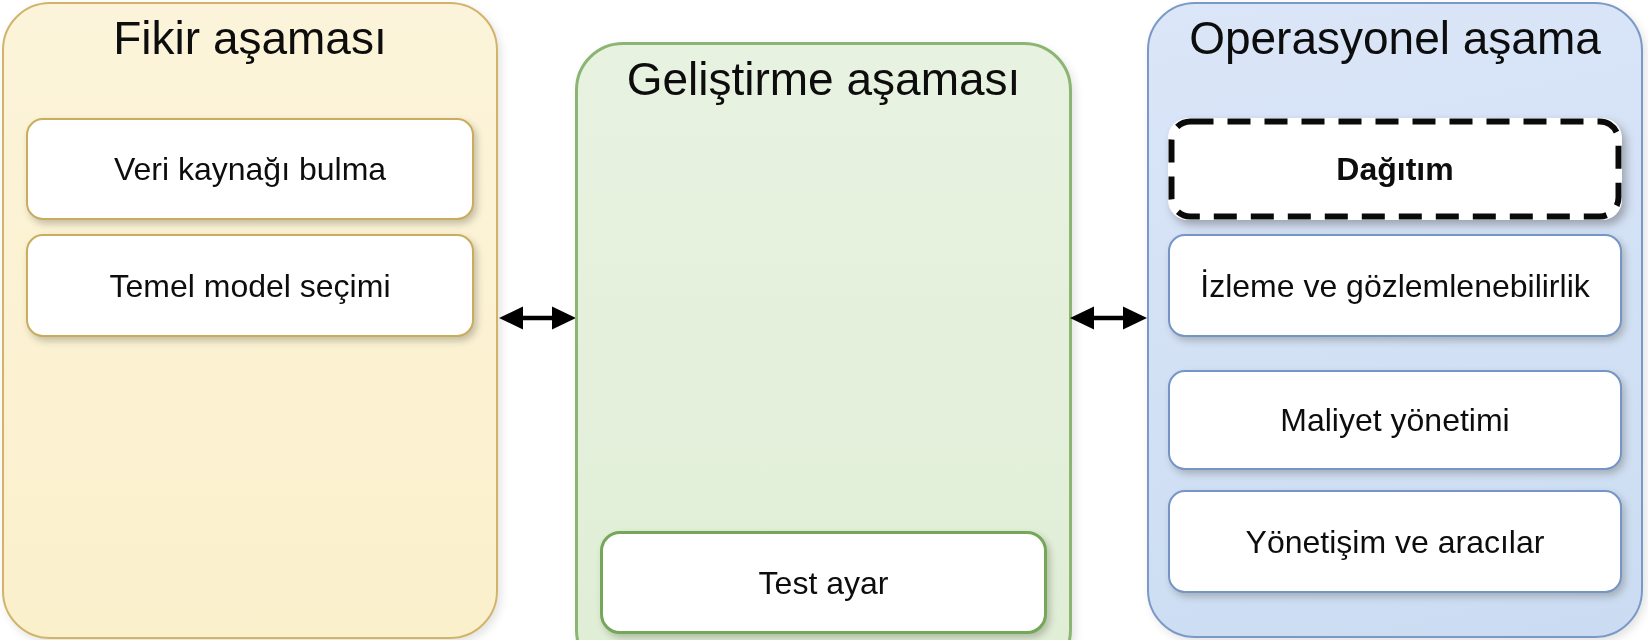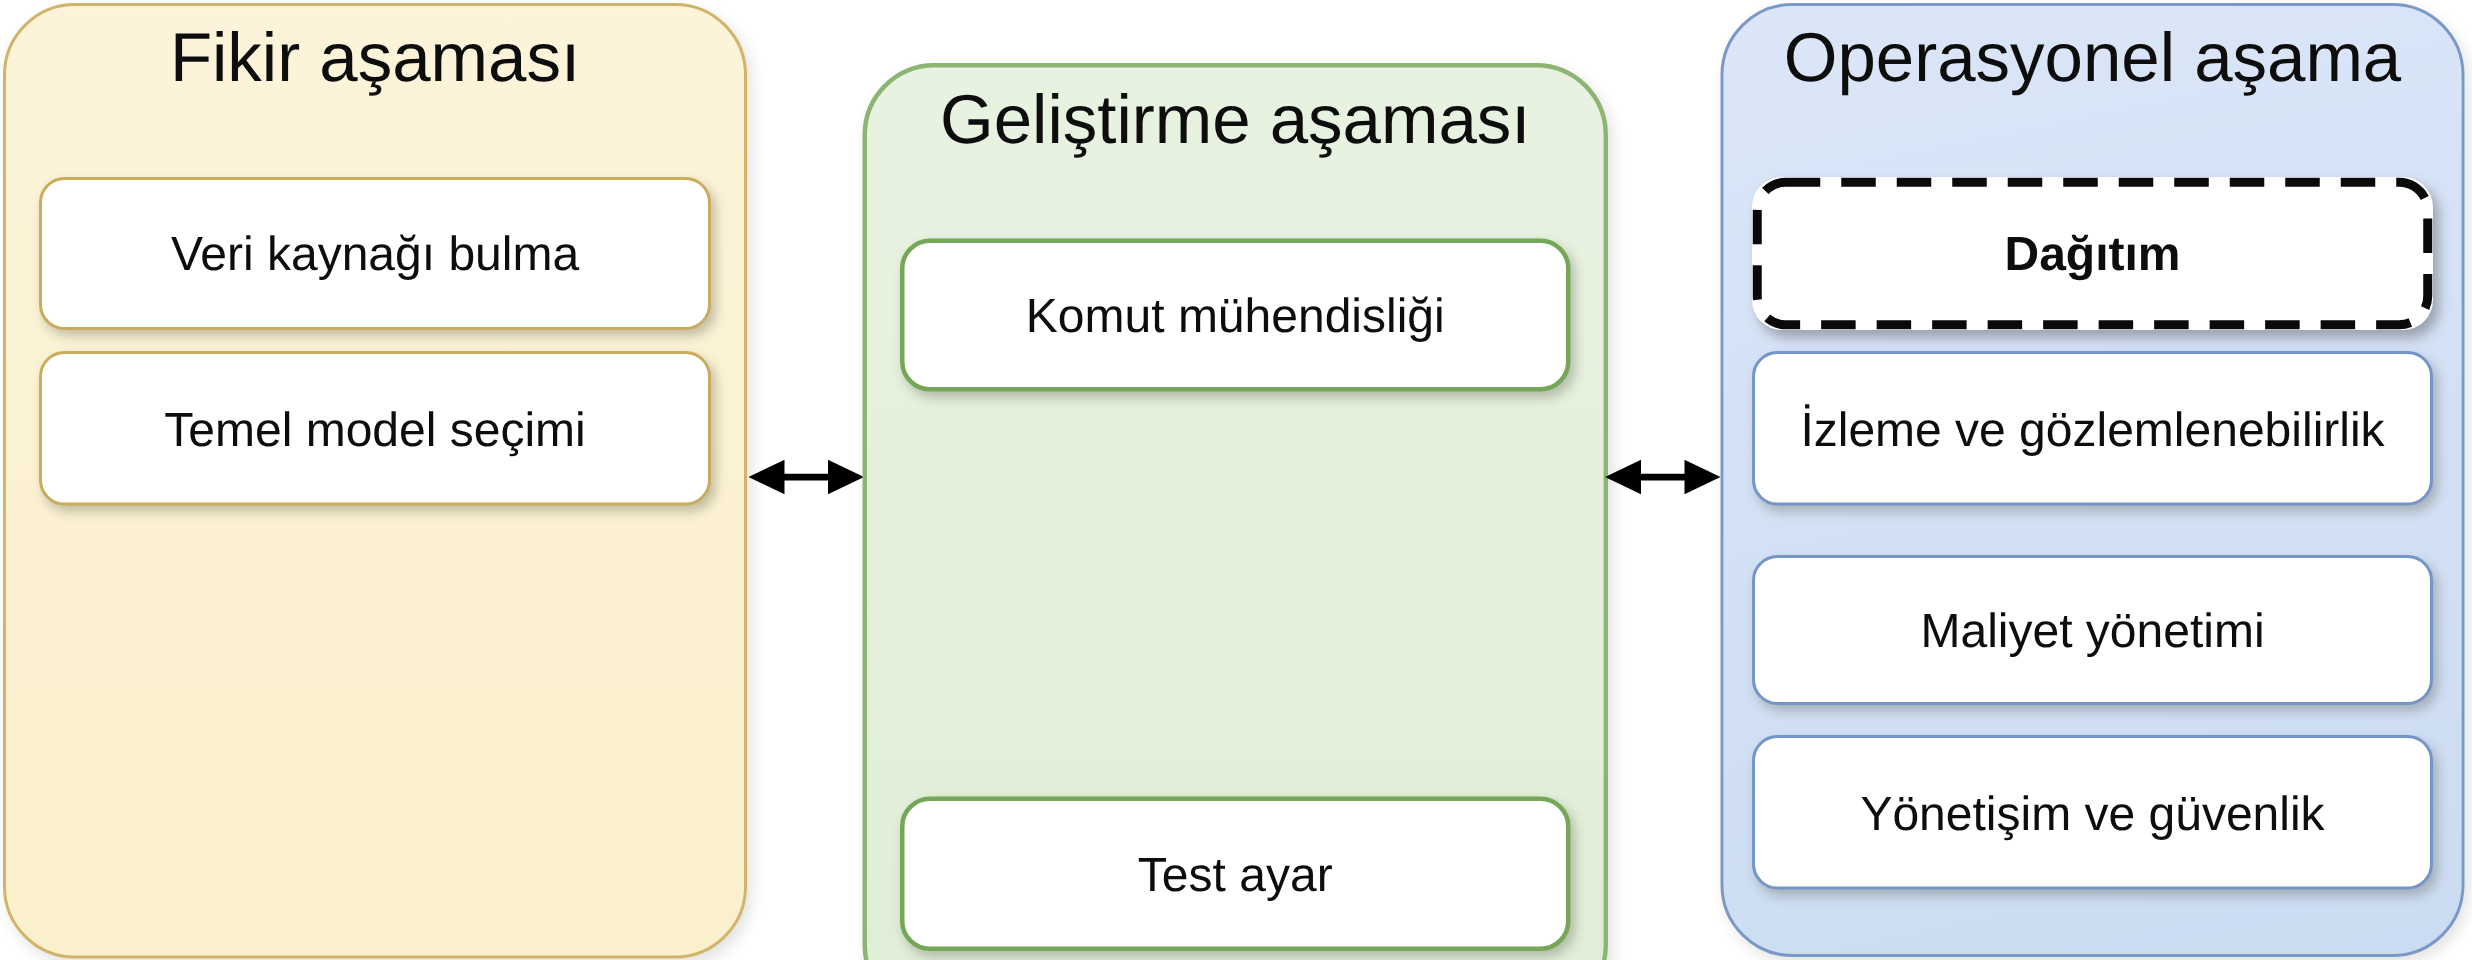--- a/index.html
+++ b/index.html
@@ -117,23 +117,20 @@
   </div>
 
   <svg class="arrow arrow-1" viewBox="0 0 79 30" aria-hidden="true">
     <line x1="18" y1="15" x2="61" y2="15" stroke="#000" stroke-width="4.5"></line>
     <polygon points="1,15 25,3.5 25,26.5" fill="#000"></polygon>
     <polygon points="78,15 54,3.5 54,26.5" fill="#000"></polygon>
   </svg>
 
   <div class="panel panel-dev">
     <div class="panel-title">Geliştirme aşaması</div>
-    <div class="item row1">
-      <span>Komut mühendisliği</span>
-    </div>
     <div class="item row4">
       <span>Test ayar</span>
     </div>
   </div>
 
   <svg class="arrow arrow-2" viewBox="0 0 79 30" aria-hidden="true">
     <line x1="18" y1="15" x2="61" y2="15" stroke="#000" stroke-width="4.5"></line>
     <polygon points="1,15 25,3.5 25,26.5" fill="#000"></polygon>
     <polygon points="78,15 54,3.5 54,26.5" fill="#000"></polygon>
   </svg>
@@ -146,17 +143,17 @@
       </svg>
       <span>Dağıtım</span>
     </div>
     <div class="item row2">
       <span>İzleme ve gözlemlenebilirlik</span>
     </div>
     <div class="item row3">
       <span>Maliyet yönetimi</span>
     </div>
     <div class="item row4">
-      <span>Yönetişim ve güvenlik</span>
+      <span>Yönetişim ve aracılar</span>
     </div>
   </div>
 
 </div>
 
 </body></html>

